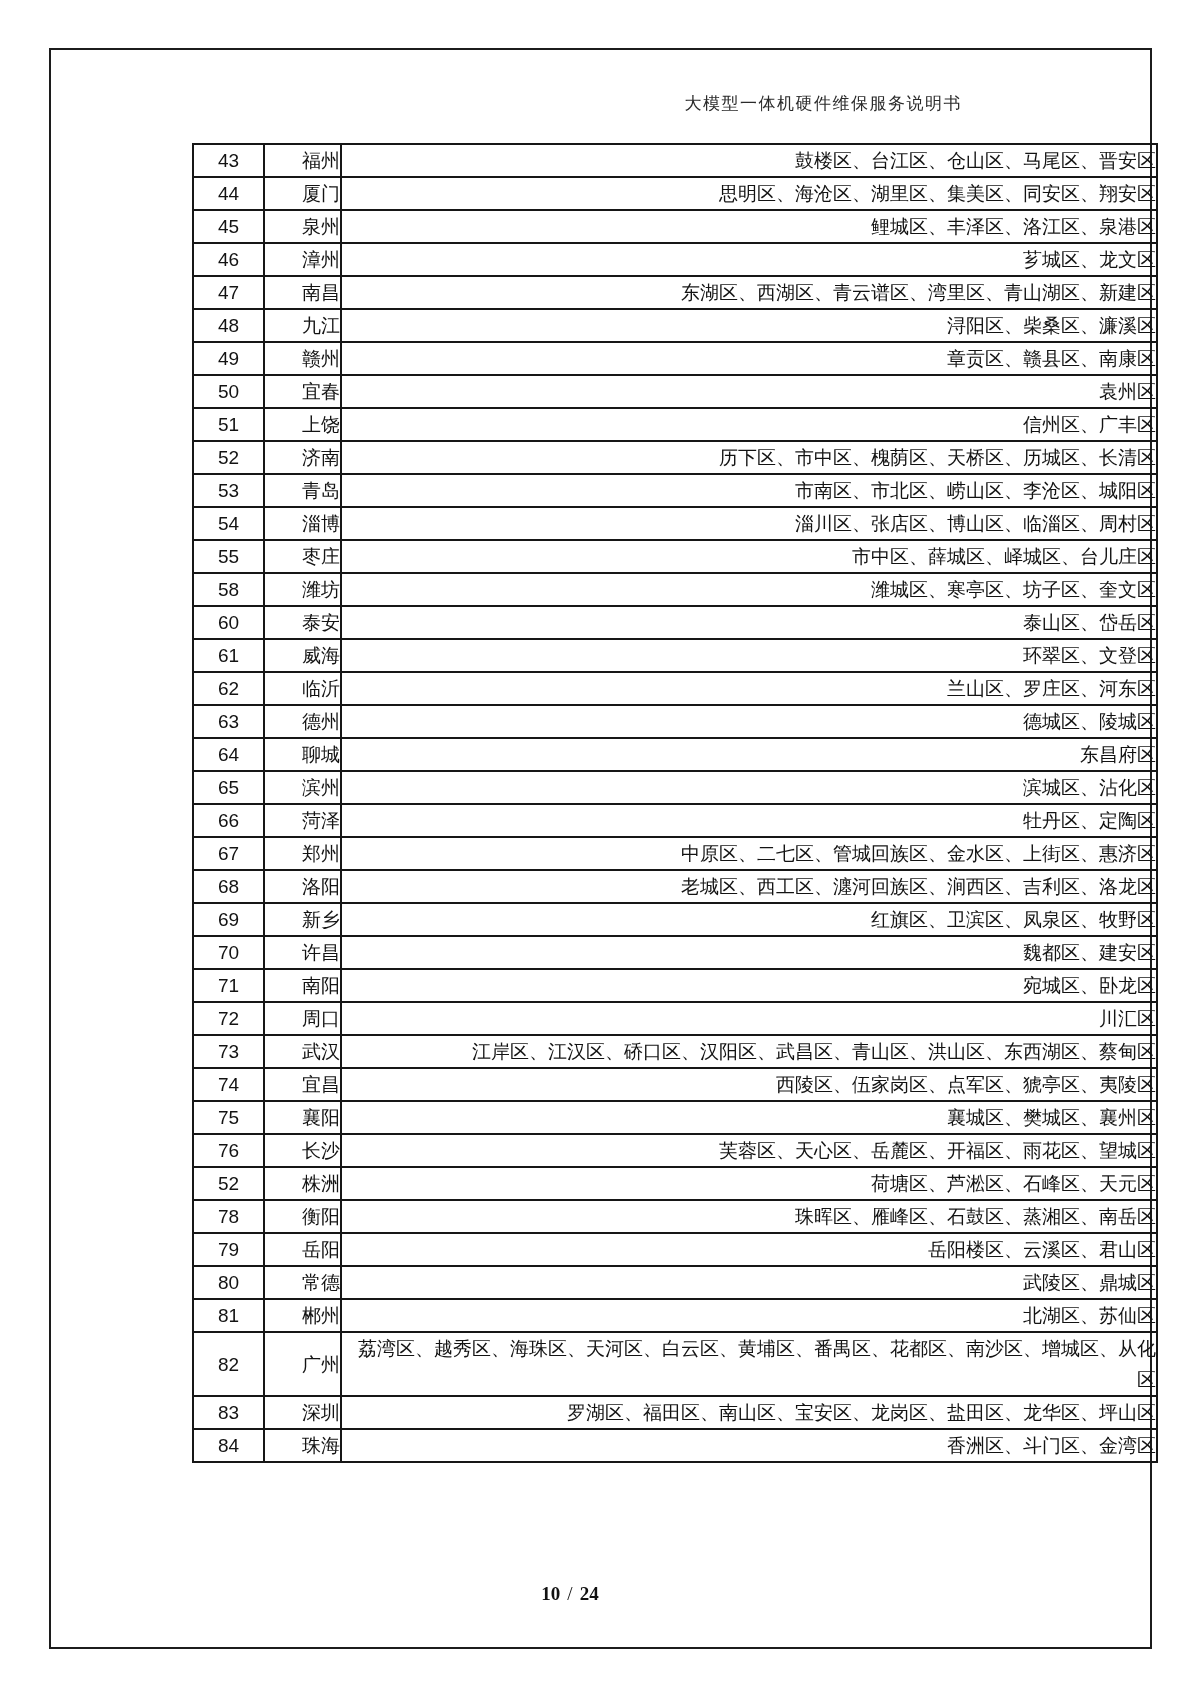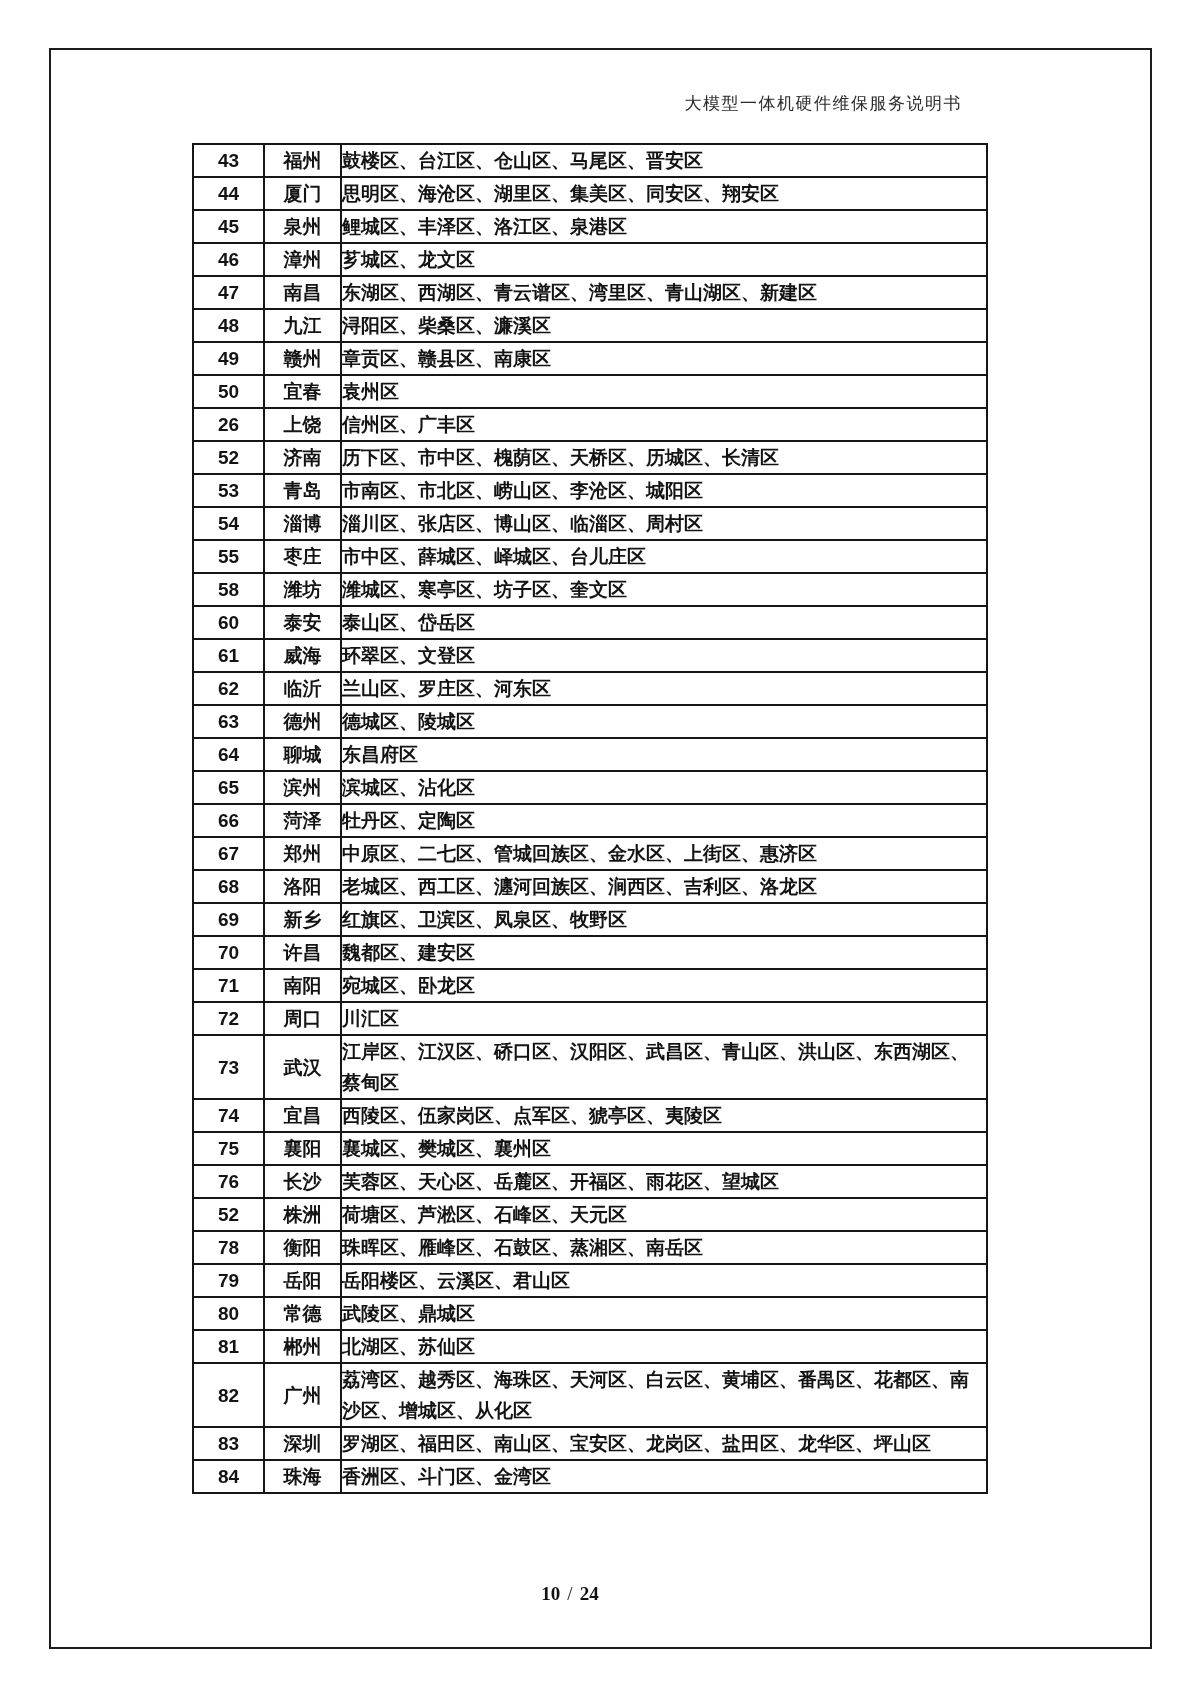--- a/index.html
+++ b/index.html
@@ -34,48 +34,47 @@
     font-family: "Liberation Serif", "DejaVu Serif", serif;
     font-size: 17px;
     letter-spacing: 1.5px;
     color: #2a2a2a;
     white-space: nowrap;
   }
   table.city-table {
     position: absolute;
     left: 192px;
     top: 143px;
-    width: 796px;
+    width: 966px;
     border-collapse: collapse;
     table-layout: fixed;
     font-size: 19px;
     color: #131313;
-    font-weight: bold;
   }
   table.city-table td {
     border: 2px solid #161616;
     height: 30.2px;          
     line-height: 31px;
     padding: 0;
     vertical-align: middle;
     overflow: hidden;
   }
   td.col-no {
     width: 69px;
     text-align: center;
     border-right-width: 1.5px;
   }
   td.col-city {
     width: 75px;
-    text-align: center;
+    text-align: right;
     border-left-width: 1.5px;
     border-right-width: 1.5px;
   }
   td.col-districts {
-    text-align: left;
+    text-align: right;
     padding: 1px 10px 1px 13px;
     border-left-width: 1.5px;
     word-break: break-all;
   }
   .page-footer {
     position: absolute;
     top: 1583px;
     left: 0;
     width: 1140px;
     text-align: center;
@@ -142,21 +141,21 @@
     <td class="col-districts">章贡区、赣县区、南康区</td>
   </tr>
 
   <tr>
     <td class="col-no">50</td>
     <td class="col-city">宜春</td>
     <td class="col-districts">袁州区</td>
   </tr>
 
   <tr>
-    <td class="col-no">26</td>
+    <td class="col-no">51</td>
     <td class="col-city">上饶</td>
     <td class="col-districts">信州区、广丰区</td>
   </tr>
 
   <tr>
     <td class="col-no">52</td>
     <td class="col-city">济南</td>
     <td class="col-districts">历下区、市中区、槐荫区、天桥区、历城区、长清区</td>
   </tr>
 

